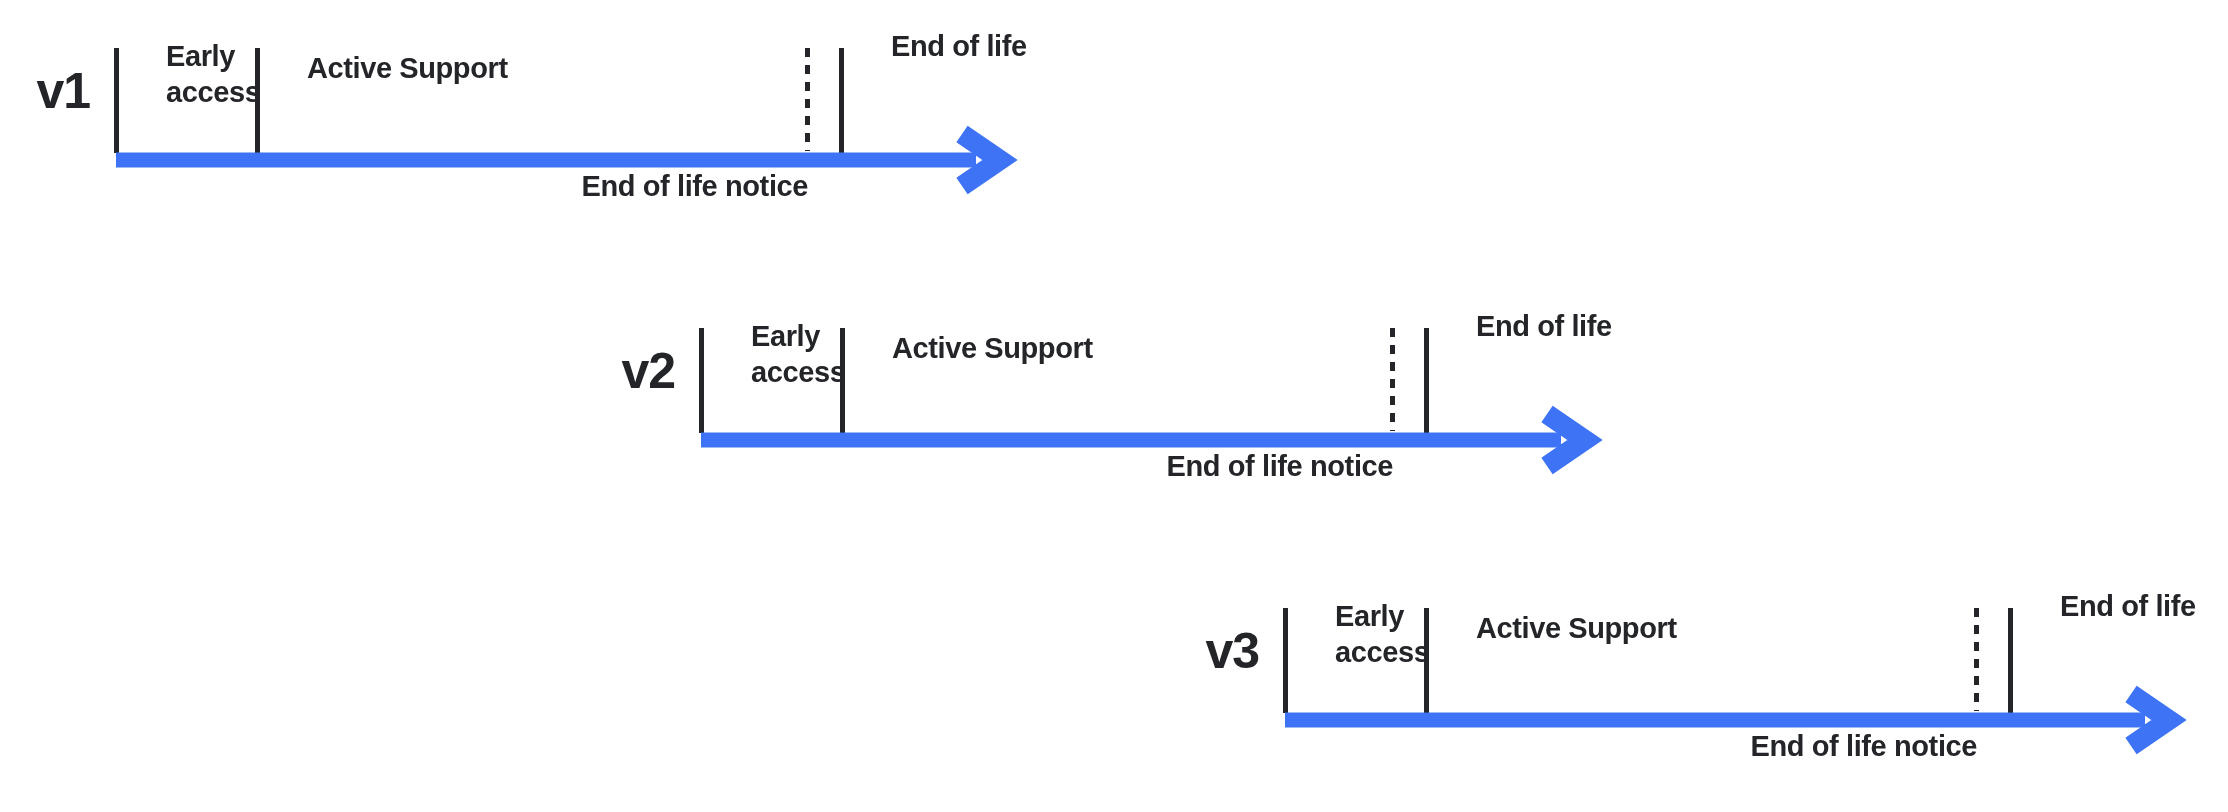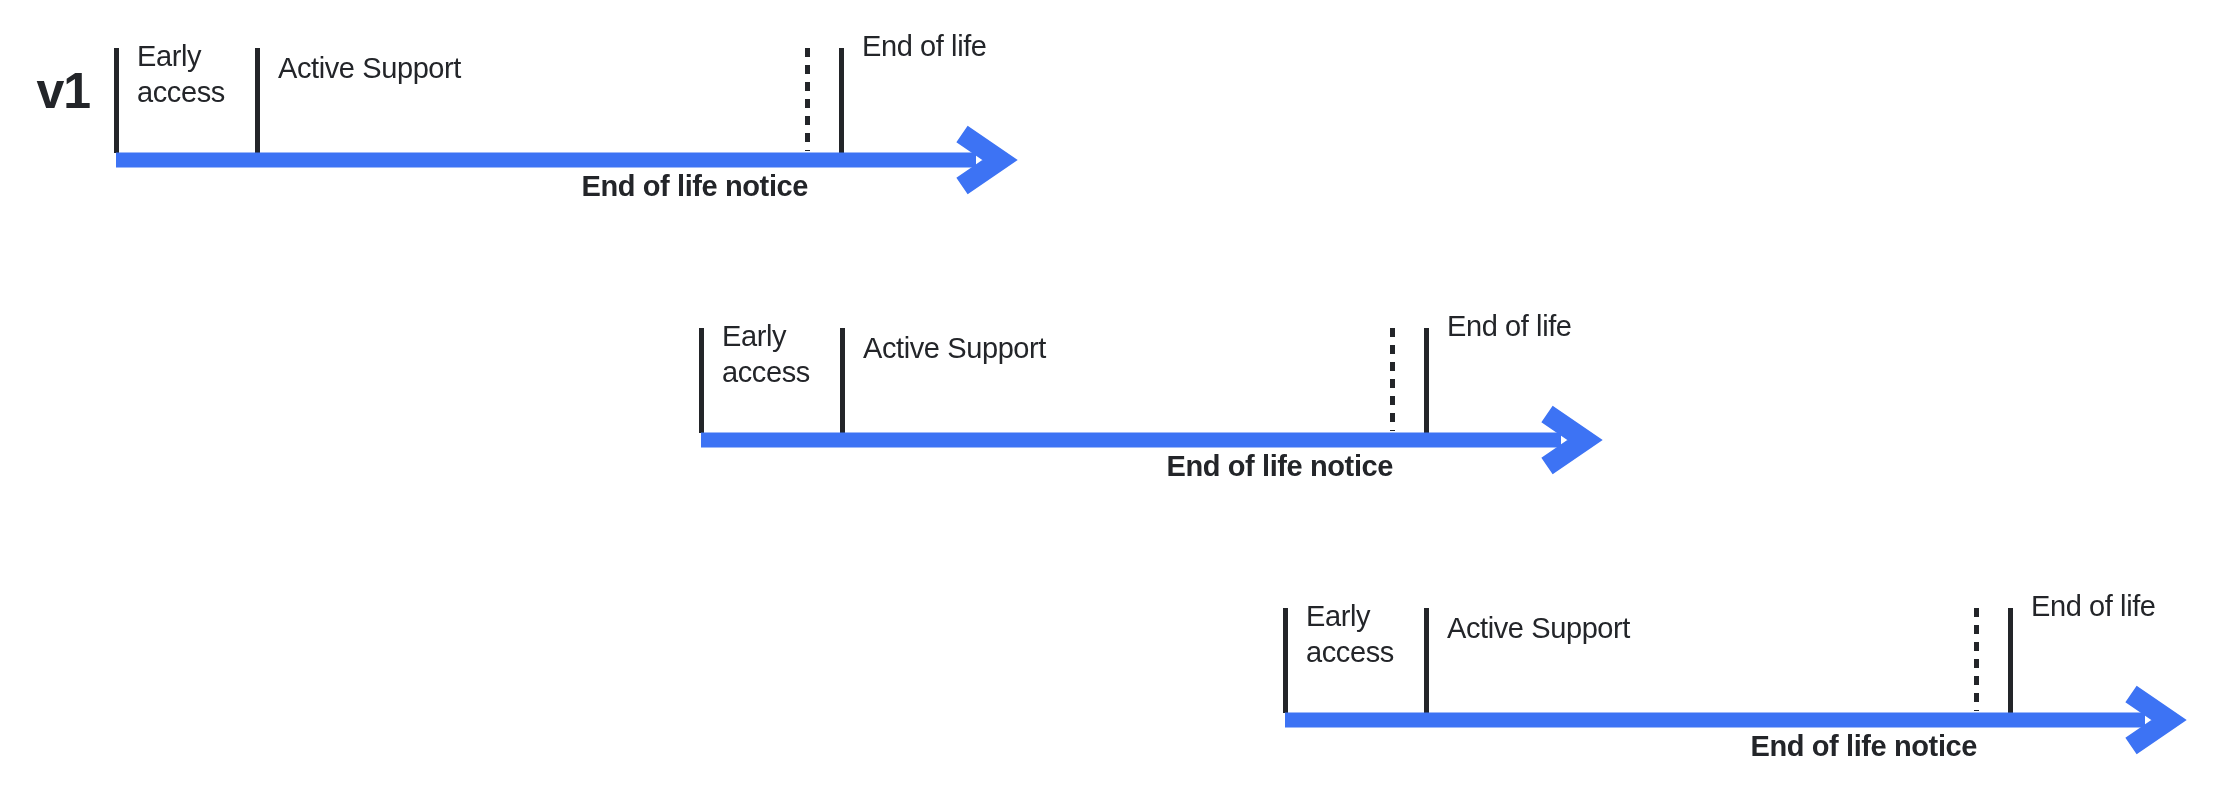--- a/index.html
+++ b/index.html
@@ -63,24 +63,25 @@
     background: repeating-linear-gradient(
       to bottom,
       var(--text-dark) 0 9px,
       transparent 9px 17px
     );
   }
 
   .phase-label {
     position: absolute;
     font-size: 29px;
-    font-weight: 400;
+    font-weight: 700;
     line-height: 36px;
     letter-spacing: -0.4px;
     color: var(--text-dark);
+    margin-left: 29px;
   }
   .label-early  { left: 200px; top: 10px; width: 135px; }
   .label-active { left: 341px; top: 22px; white-space: nowrap; }
   .label-eol    { left: 925px; top: 0; white-space: nowrap; }
   .label-notice {
     position: absolute;
     right: 249px;
     top: 140px;
     font-size: 29px;
     font-weight: 700;
@@ -127,35 +128,37 @@
     <div class="phase-label label-active">Active Support</div>
     <div class="phase-label label-eol">End of life</div>
     <svg class="arrow-svg" viewBox="0 0 920 100" xmlns="http://www.w3.org/2000/svg" aria-hidden="true">
       <line class="arrow-bar" x1="2" y1="49" x2="862" y2="49"></line>
       <polyline class="arrow-chevron" points="848,23 886,49 848,75"></polyline>
     </svg>
     <div class="label-notice">End of life notice</div>
   </div>
 
   <div class="row row-v2">
+    <div class="version">v2</div>
     <div class="tick tick-1"></div>
     <div class="tick tick-2"></div>
     <div class="dashed-line"></div>
     <div class="tick tick-3"></div>
     <div class="phase-label label-early">Early access</div>
     <div class="phase-label label-active">Active Support</div>
     <div class="phase-label label-eol">End of life</div>
     <svg class="arrow-svg" viewBox="0 0 920 100" xmlns="http://www.w3.org/2000/svg" aria-hidden="true">
       <line class="arrow-bar" x1="2" y1="49" x2="862" y2="49"></line>
       <polyline class="arrow-chevron" points="848,23 886,49 848,75"></polyline>
     </svg>
     <div class="label-notice">End of life notice</div>
   </div>
 
   <div class="row row-v3">
+    <div class="version">v3</div>
     <div class="tick tick-1"></div>
     <div class="tick tick-2"></div>
     <div class="dashed-line"></div>
     <div class="tick tick-3"></div>
     <div class="phase-label label-early">Early access</div>
     <div class="phase-label label-active">Active Support</div>
     <div class="phase-label label-eol">End of life</div>
     <svg class="arrow-svg" viewBox="0 0 920 100" xmlns="http://www.w3.org/2000/svg" aria-hidden="true">
       <line class="arrow-bar" x1="2" y1="49" x2="862" y2="49"></line>
       <polyline class="arrow-chevron" points="848,23 886,49 848,75"></polyline>

